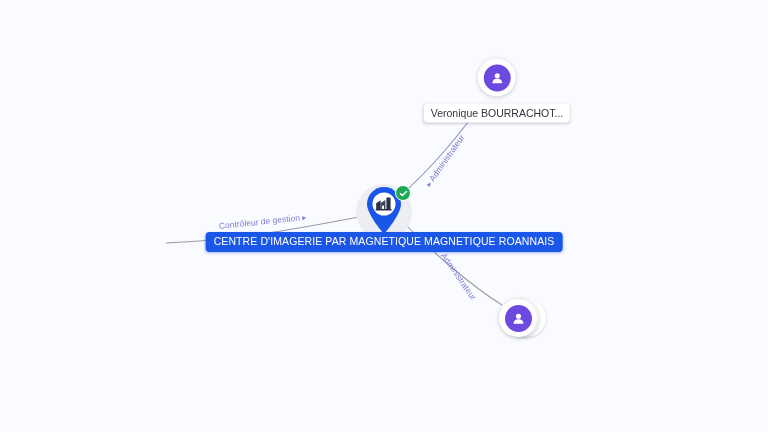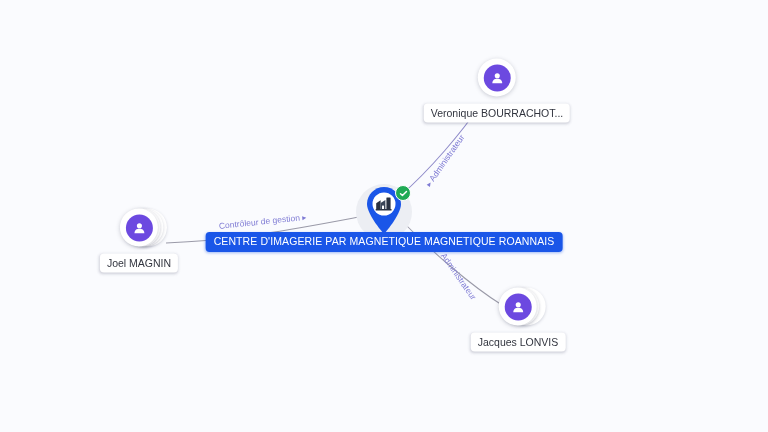--- a/index.html
+++ b/index.html
@@ -231,46 +231,29 @@
           <svg viewBox="0 0 20 20" width="15" height="15">
             <circle cx="10" cy="7" r="3.4" fill="#ffffff"></circle>
             <path d="M3.4 17 C3.4 12.8 6.4 11 10 11 C13.6 11 16.6 12.8 16.6 17 Z" fill="#ffffff"></path>
           </svg>
         </div>
       </div>
     </div>
     <div class="node-label">Veronique BOURRACHOT...</div>
   </div>
 
-  <div class="node" style="left:139px; top:239px;">
-    <div class="person-avatar-wrap">
-      <div class="stack-ring s1"></div>
-      <div class="stack-ring s2"></div>
-      <div class="stack-ring s3"></div>
-      <div class="person-avatar">
-        <div class="person-disc">
-          <svg viewBox="0 0 20 20" width="15" height="15">
-            <circle cx="10" cy="7" r="3.4" fill="#ffffff"></circle>
-            <path d="M3.4 17 C3.4 12.8 6.4 11 10 11 C13.6 11 16.6 12.8 16.6 17 Z" fill="#ffffff"></path>
-          </svg>
-        </div>
-      </div>
-    </div>
-    <div class="node-label">Joel MAGNIN</div>
-  </div>
 
   <div class="node" style="left:518px; top:318px;">
     <div class="person-avatar-wrap">
       <div class="stack-ring s1"></div>
       <div class="stack-ring s3"></div>
       <div class="person-avatar">
         <div class="person-disc">
           <svg viewBox="0 0 20 20" width="15" height="15">
             <circle cx="10" cy="7" r="3.4" fill="#ffffff"></circle>
             <path d="M3.4 17 C3.4 12.8 6.4 11 10 11 C13.6 11 16.6 12.8 16.6 17 Z" fill="#ffffff"></path>
           </svg>
         </div>
       </div>
     </div>
-    <div class="node-label">Jacques LONVIS</div>
   </div>
 
 </div>
 
 </body></html>

